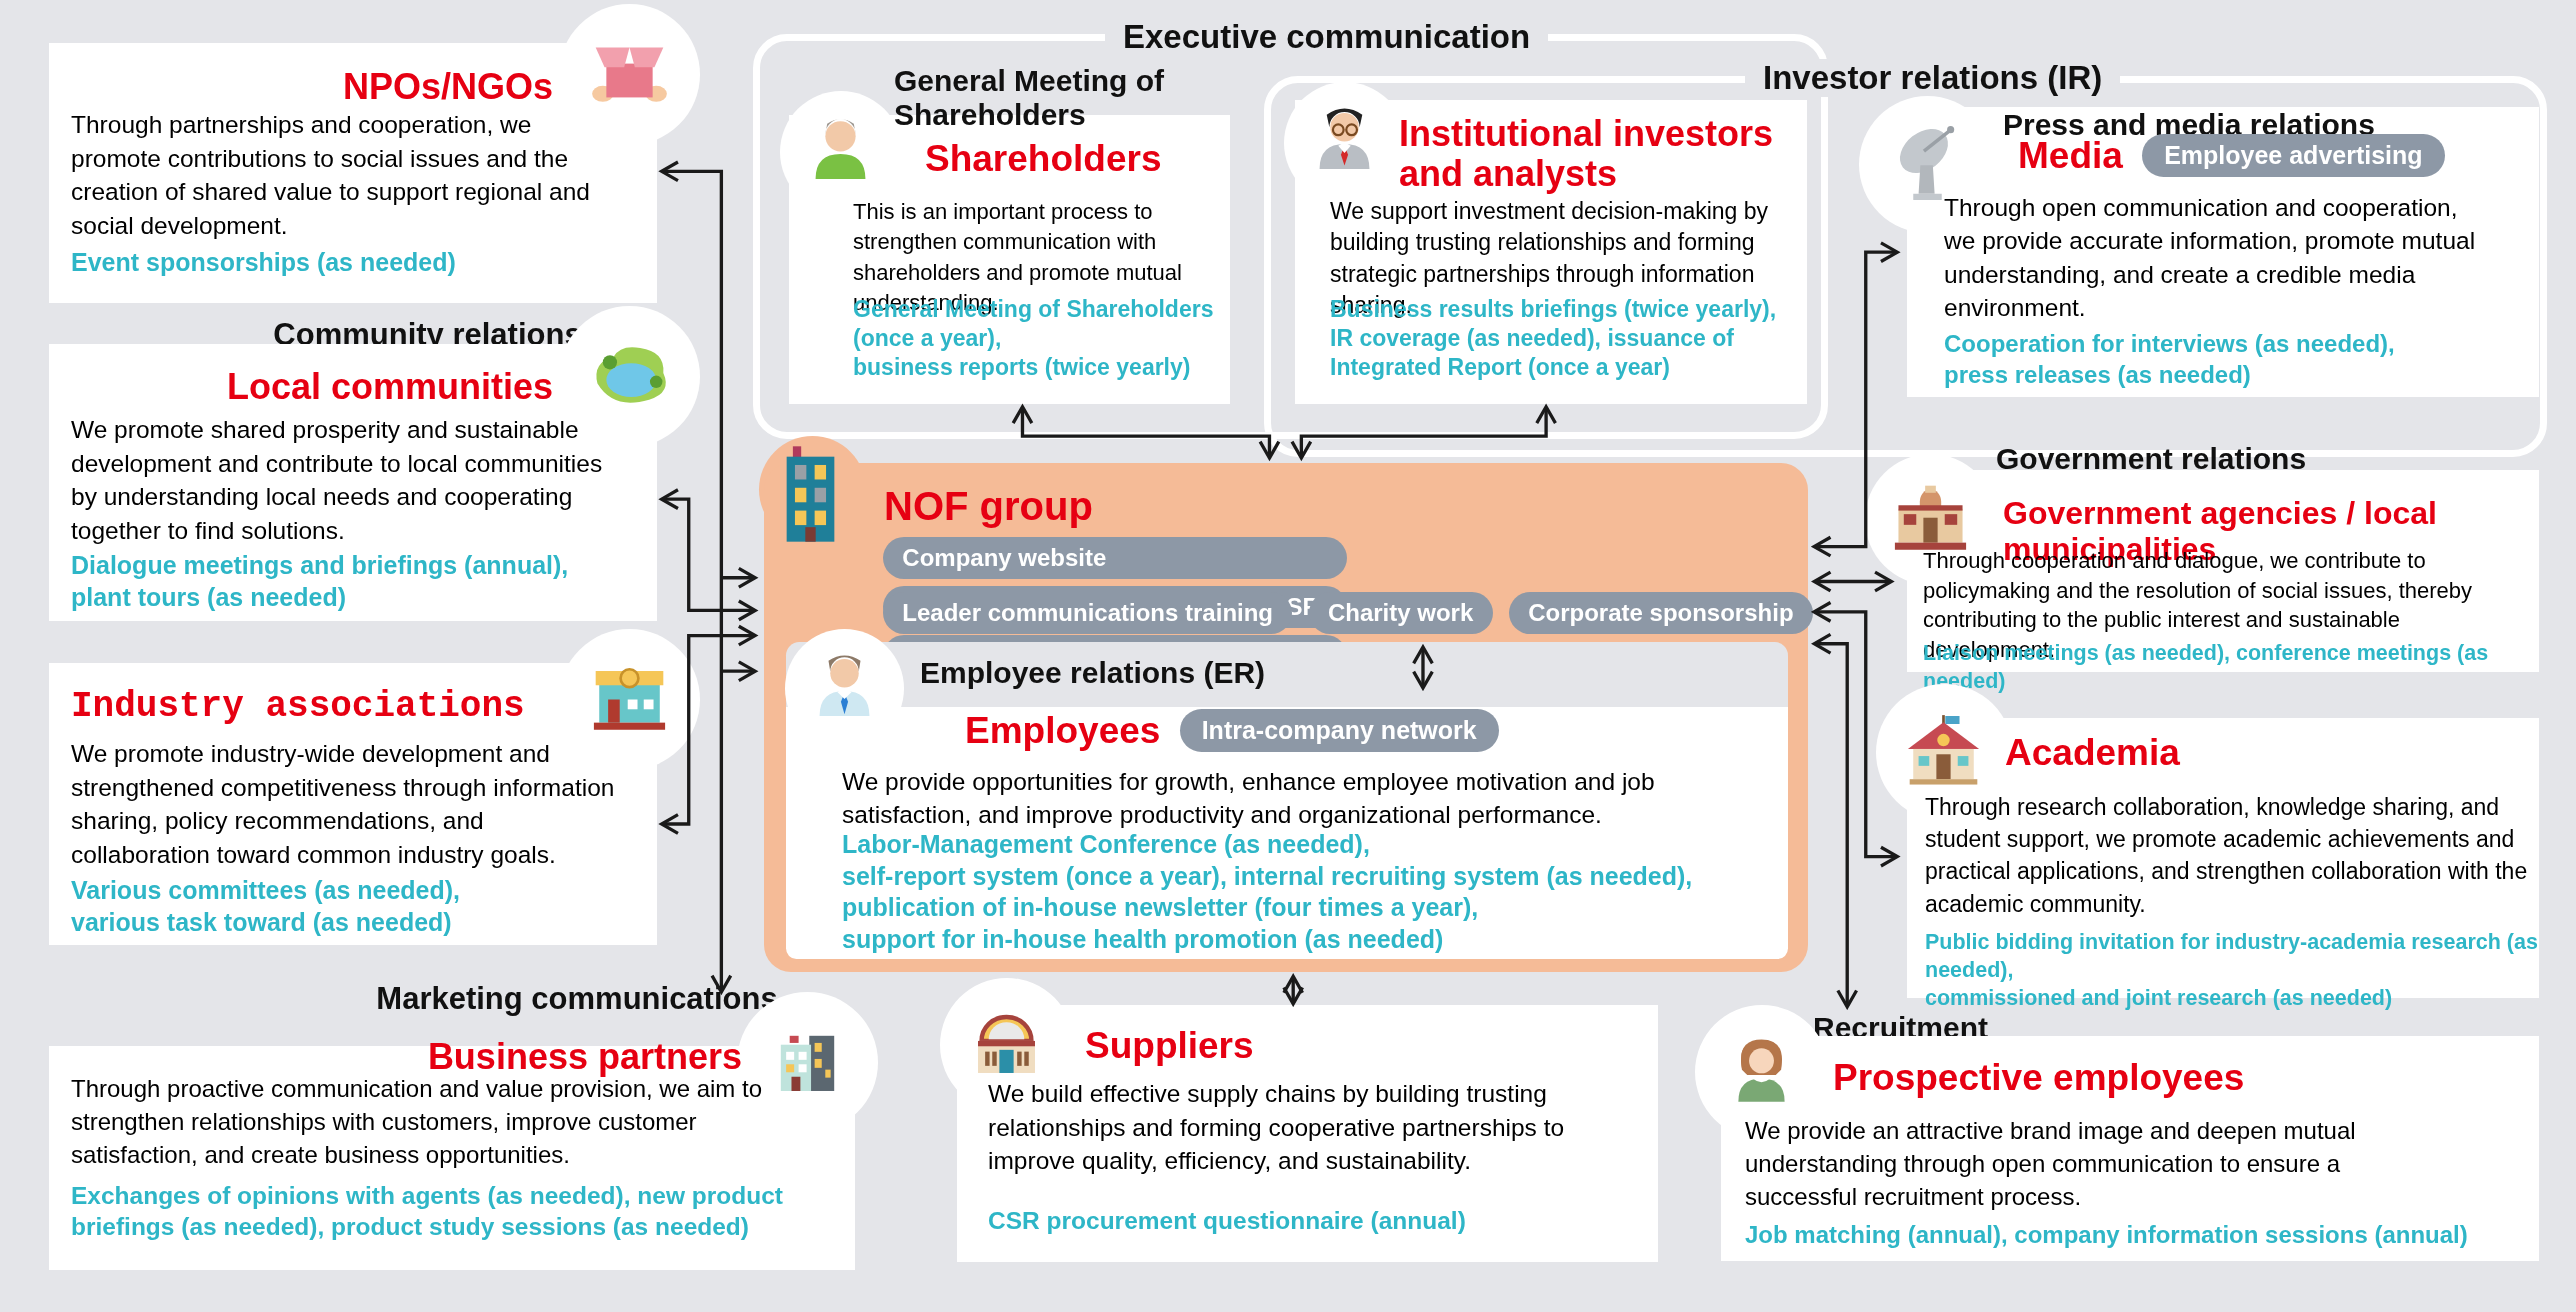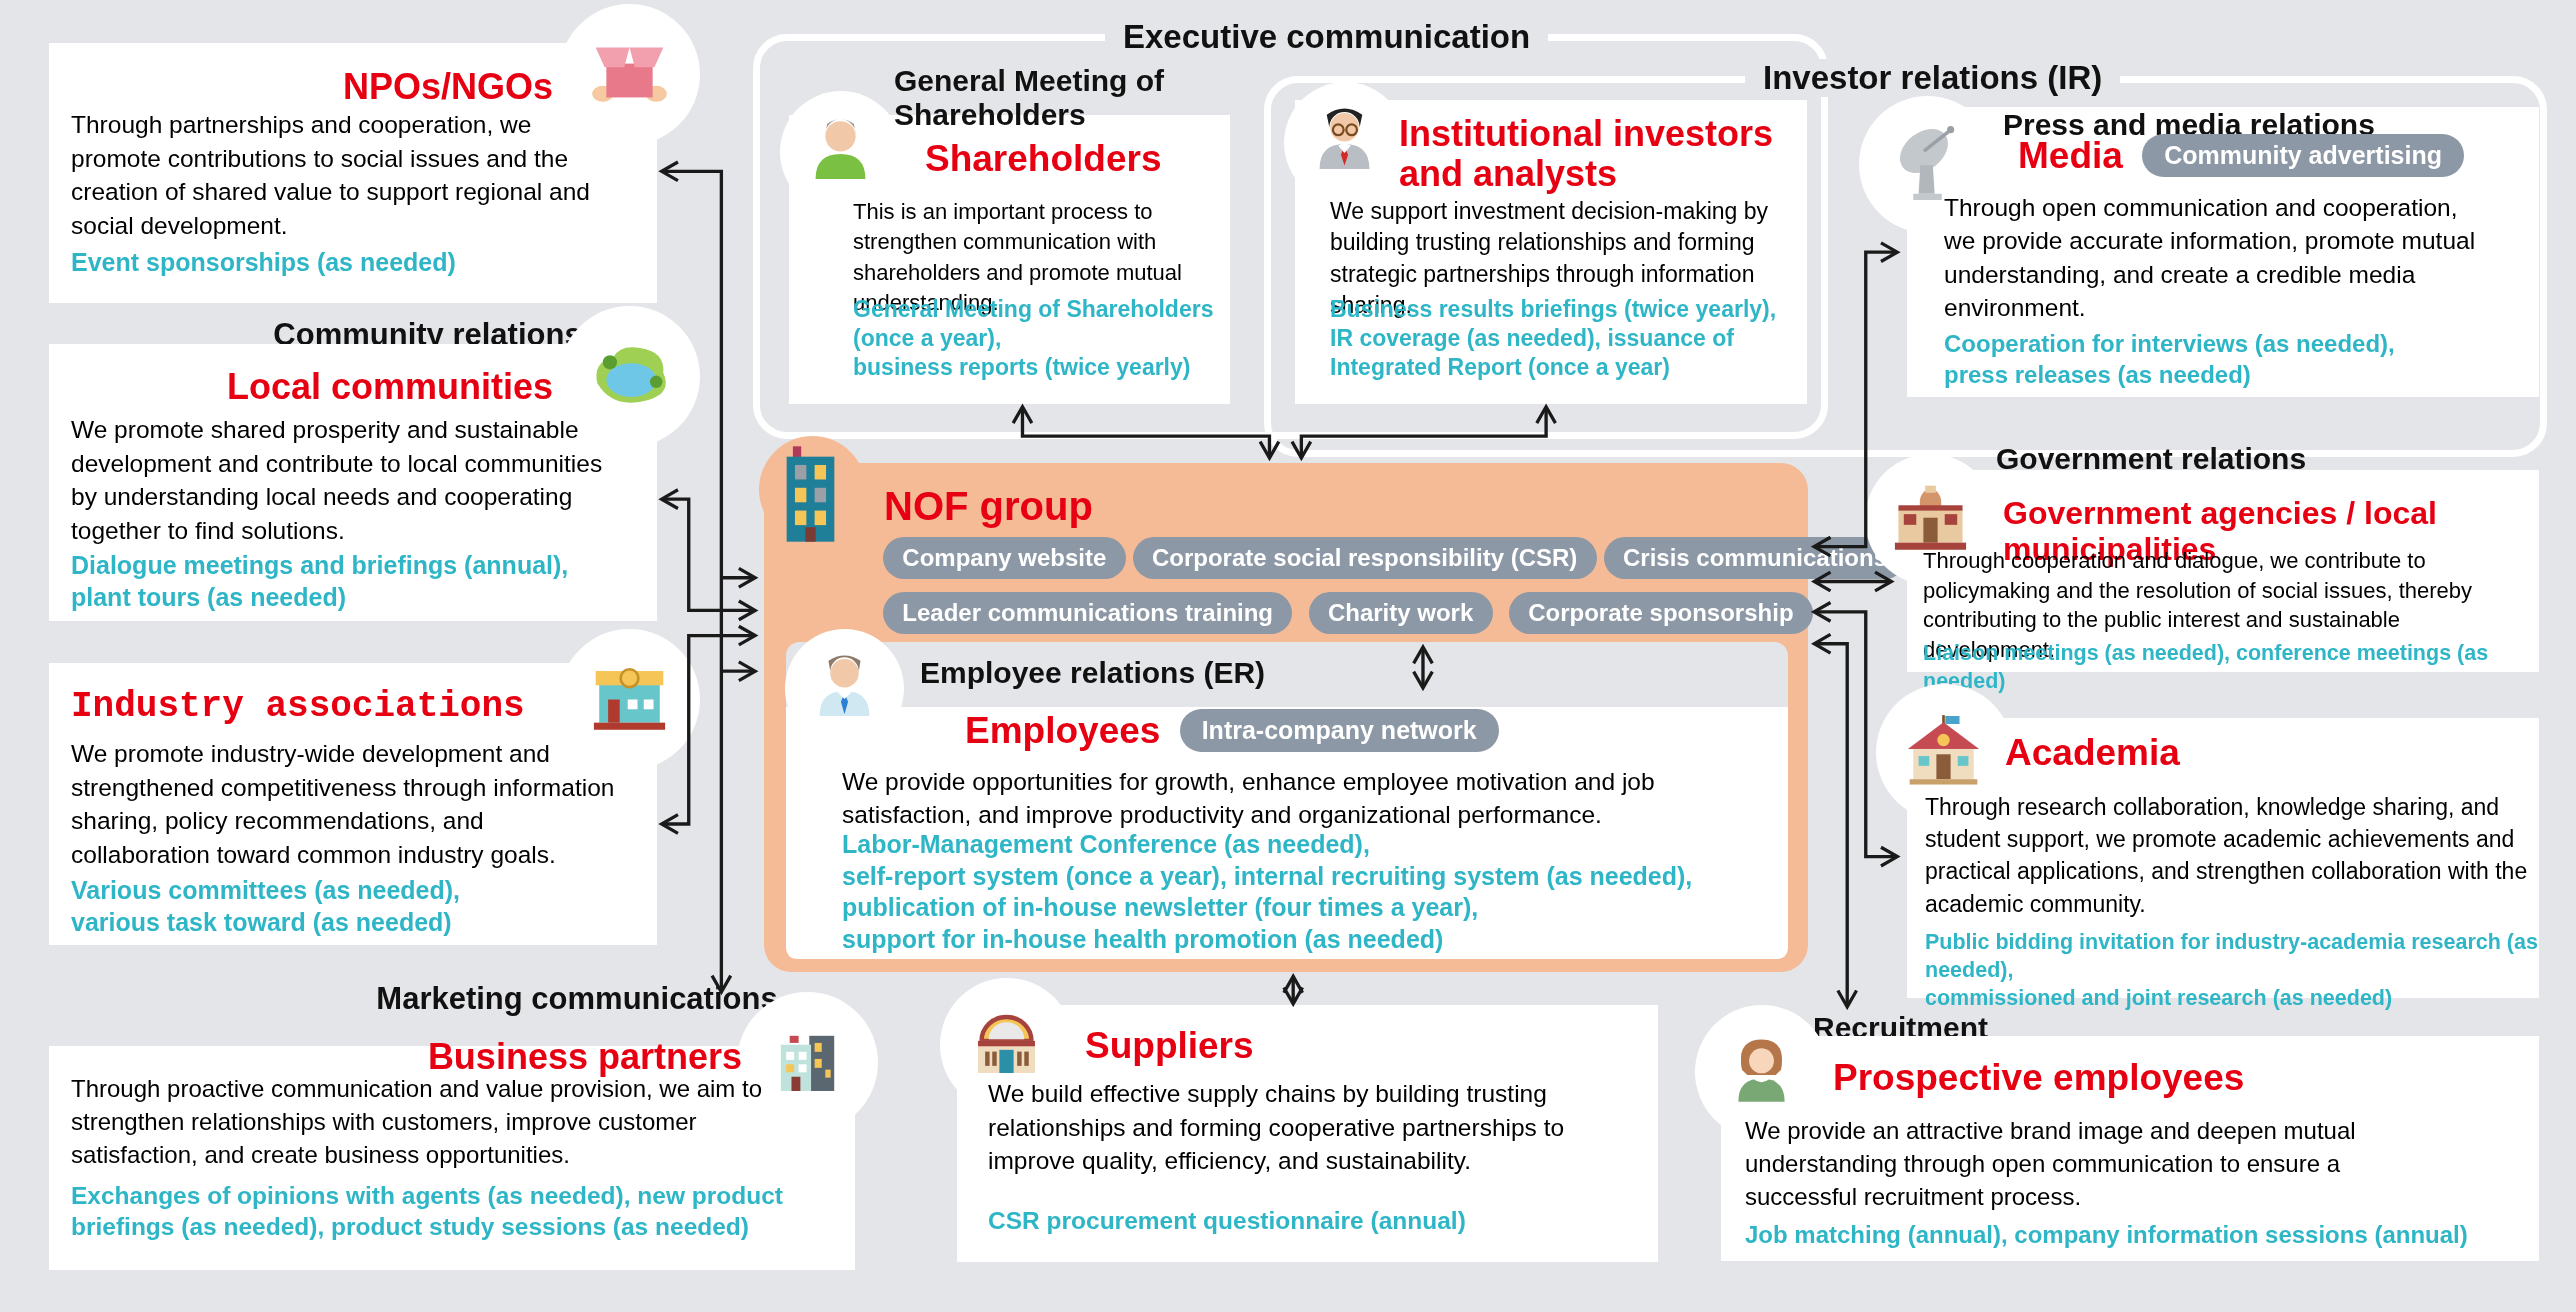--- a/index.html
+++ b/index.html
@@ -126,37 +126,37 @@
     <path d="M22,82 q0,-28 28,-28 q28,0 28,28 z" fill="#b9bec4"></path>
     <polygon points="50,56 46,66 50,78 54,66" fill="#d42a2a"></polygon>
     <polygon points="43,56 50,64 57,56 50,52" fill="#fff"></polygon>
   </svg>
 
   <div class="card" style="left:1907px;top:107px;width:632px;height:290px;"></div>
   <div class="bump" style="left:1859px;top:96px;width:137px;height:137px;"></div>
   <div class="cat" style="left:2003px;top:108px;font-size:30px;">Press and media relations</div>
   <div class="titlerow" style="left:2018px;top:134px;">
     <span class="rtitle" style="position:static;font-size:37px;">Media</span>
-    <span class="pill" style="font-size:25px;padding:9px 22px;">Community advertising</span>
+    <span class="pill" style="font-size:25px;padding:9px 22px;">Employee advertising</span>
   </div>
   <div class="btext" style="left:1944px;top:191px;width:549px;font-size:24.5px;line-height:1.36;">Through open communication and cooperation, we provide accurate information, promote mutual understanding, and create a credible media environment.</div>
   <div class="teal" style="left:1944px;top:329px;width:549px;font-size:24px;">Cooperation for interviews (as needed),
 press releases (as needed)</div>
   <svg class="icon" style="left:1883px;top:119px;" width="89" height="89" viewBox="0 0 100 100">
     <ellipse cx="46" cy="36" rx="30" ry="21" fill="#c3c8cd" transform="rotate(-38 46 36)"></ellipse>
     <line x1="46" y1="36" x2="74" y2="14" stroke="#9aa0a6" stroke-width="4"></line>
     <circle cx="76" cy="12" r="4" fill="#9aa0a6"></circle>
     <polygon points="42,52 56,52 58,84 40,84" fill="#b2b7bc"></polygon>
     <rect x="34" y="84" width="32" height="7" fill="#c3c8cd"></rect>
   </svg>
 
   <div class="obump" style="left:759px;top:436px;width:107px;height:107px;"></div>
   <div class="nofbox" style="left:764px;top:463px;width:1044px;height:509px;"></div>
   <div class="rtitle" style="left:884px;top:484px;font-size:40px;">NOF group</div>
-  <div style="position:absolute;left:883px;top:537px;display:flex;gap:7px;">
+  <div style="position:absolute;left:883px;top:537px;display:flex;gap:7px;flex-direction:column;">
     <span class="pill" style="font-size:24px;padding:9px 19.3px;">Company website</span>
     <span class="pill" style="font-size:24px;padding:9px 19.3px;">Corporate social responsibility (CSR)</span>
     <span class="pill" style="font-size:24px;padding:9px 19.3px;">Crisis communications</span>
   </div>
   <div style="position:absolute;left:883px;top:592px;display:flex;gap:16.3px;">
     <span class="pill" style="font-size:24px;padding:9px 19.3px;">Leader communications training</span>
     <span class="pill" style="font-size:24px;padding:9px 19.3px;">Charity work</span>
     <span class="pill" style="font-size:24px;padding:9px 19.3px;">Corporate sponsorship</span>
   </div>
   <svg class="icon" style="left:768px;top:442px;" width="85" height="104" viewBox="0 0 82 100">

